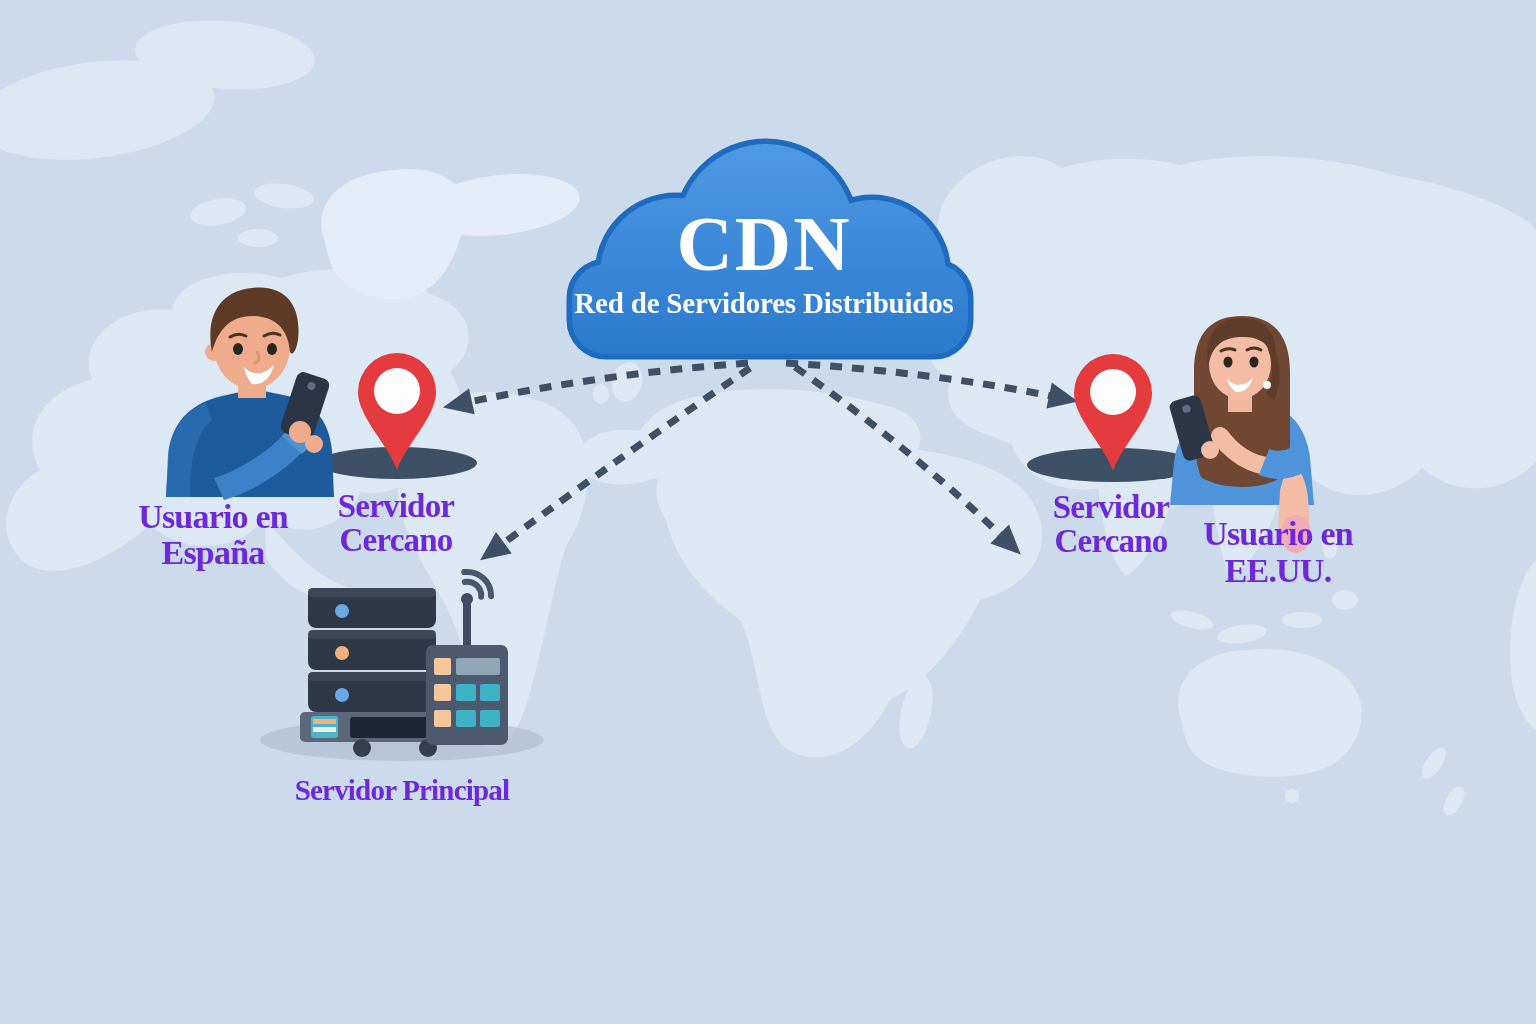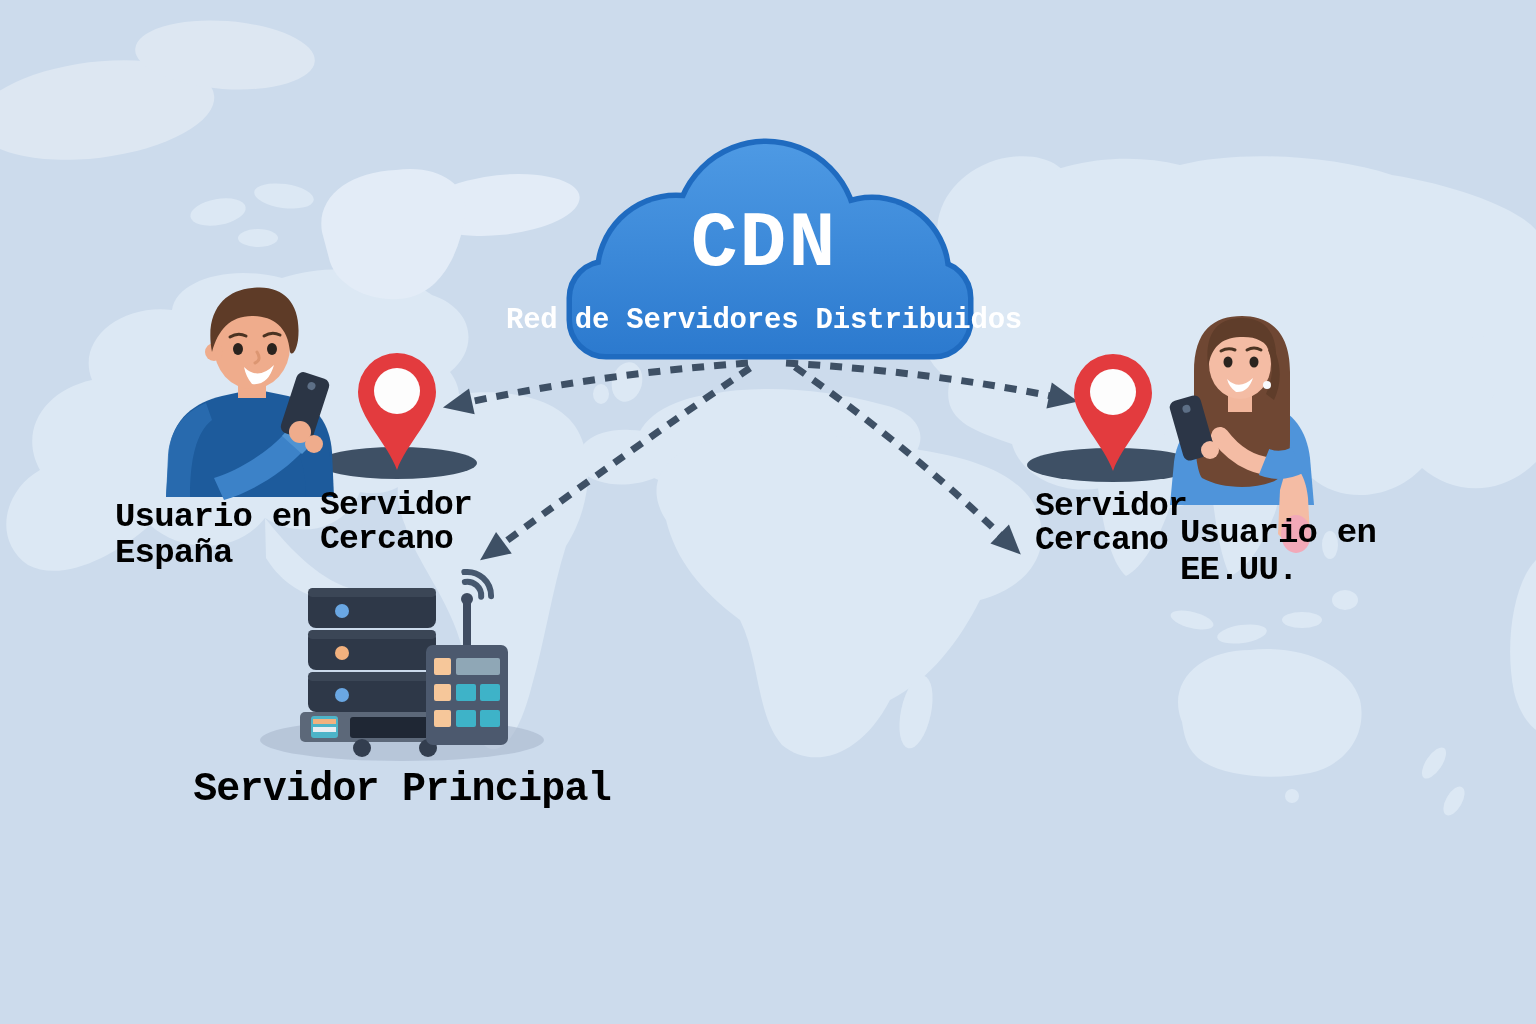--- a/index.html
+++ b/index.html
@@ -1,35 +1,35 @@
 <!DOCTYPE html>
 <html><head>
 <meta charset="utf-8">
 <style>
   html,body{margin:0;padding:0;background:#ccdbec;}
   .stage{
     position:relative;width:1536px;height:1024px;overflow:hidden;
-    background:#ccdbec;font-family:Liberation Mono, monospace;
+    background:#ccdbec;font-family:Liberation Serif, serif;
   }
   .scene{position:absolute;left:0;top:0;}
   
   .cloud-text{
     position:absolute;left:764px;top:204px;transform:translateX(-50%);
     text-align:center;color:#ffffff;width:600px;pointer-events:none;
   }
   .cdn-title{font-size:78px;font-weight:bold;letter-spacing:2px;line-height:80px;}
-  .cdn-subtitle{font-size:29px;font-weight:bold;letter-spacing:-0.2px;margin-top:20px;}
+  .cdn-subtitle{font-size:29px;font-weight:bold;letter-spacing:-0.2px;margin-top:3px;}
   .node-label{
-    position:absolute;transform:translateX(-50%);
-    color:#000000;font-weight:bold;letter-spacing:-0.8px;
+    position:absolute;transform:translateX(-50%);text-align:center;
+    color:#6d28d9;font-weight:bold;letter-spacing:-0.8px;
   }
   .node-label span{display:block;}
   .lbl-user-spain{left:213px;top:499px;font-size:34px;line-height:36px;}
   .lbl-cercano-left{left:396px;top:489px;font-size:33px;line-height:34px;}
-  .lbl-origin{left:402px;top:771px;font-size:40px;line-height:38px;}
+  .lbl-origin{left:402px;top:771px;font-size:29px;line-height:38px;}
   .lbl-cercano-right{left:1111px;top:490px;font-size:33px;line-height:34px;}
   .lbl-user-usa{left:1278px;top:515px;font-size:34px;line-height:37px;}
 </style>
 </head>
 <body>
 
 <div class="stage">
 
 <svg class="scene" width="1536" height="1024" viewBox="0 0 1536 1024">
   <defs>

